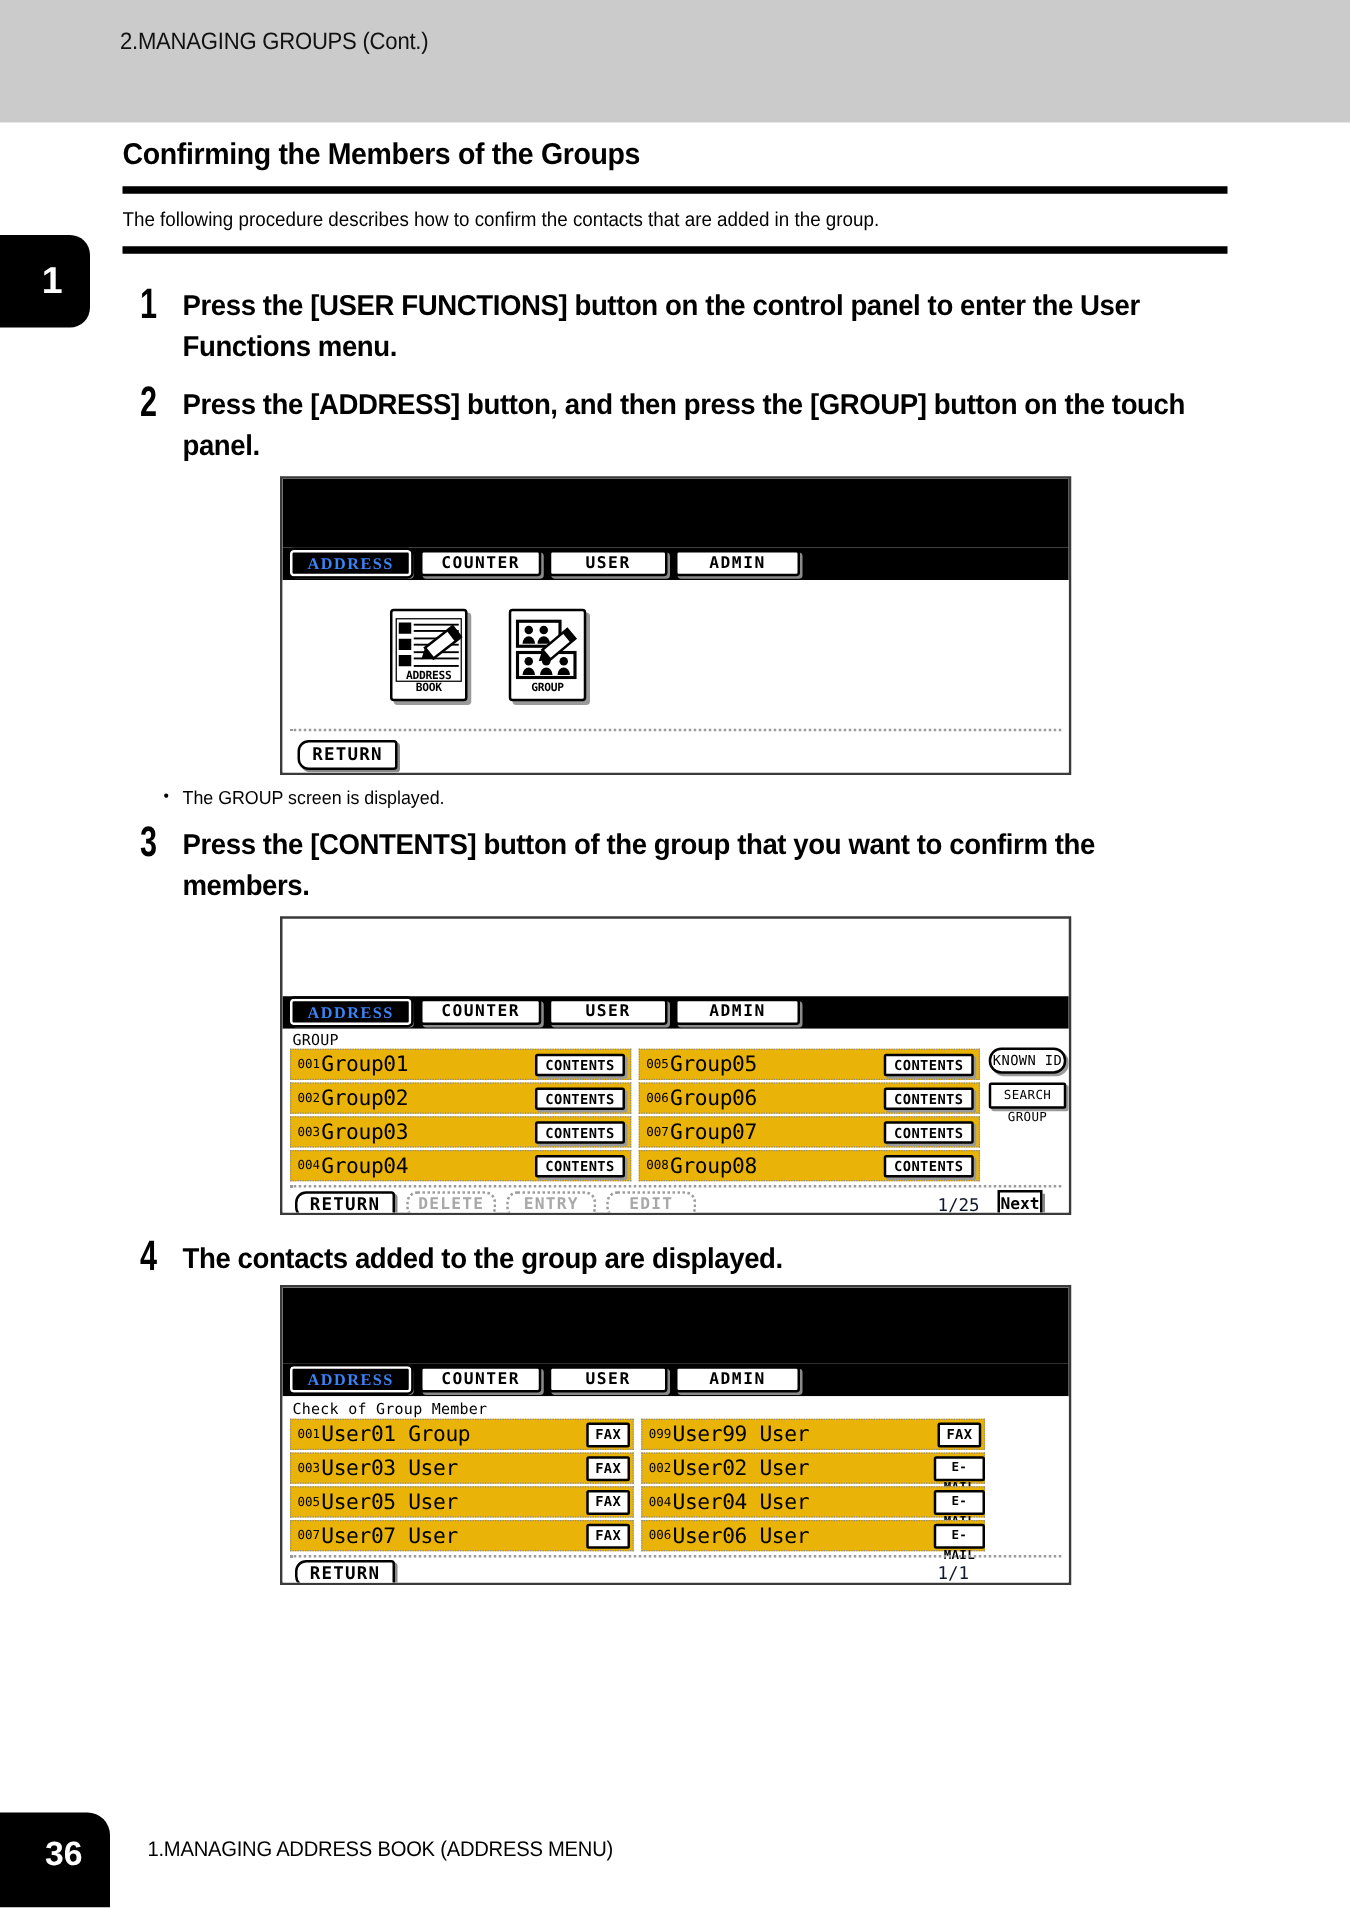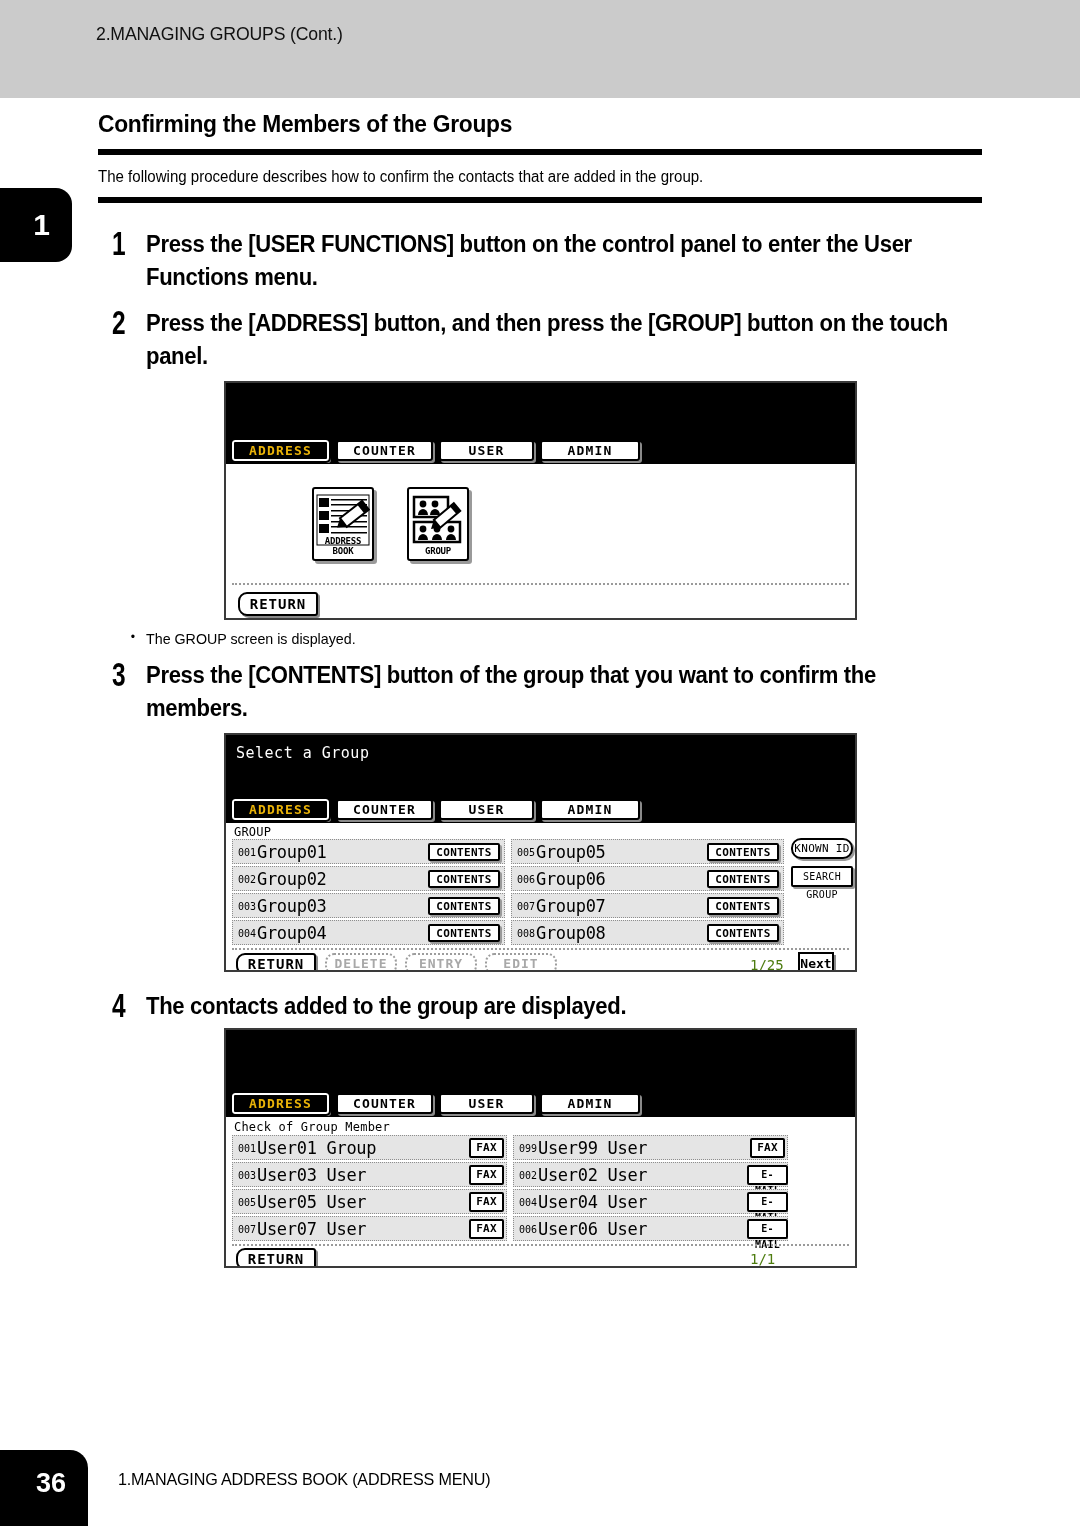--- a/index.html
+++ b/index.html
@@ -167,23 +167,24 @@
     color: #000;
     font-size: 13px;
     font-weight: bold;
     letter-spacing: 1.2px;
     text-align: center;
     line-height: 17px;
     box-shadow: 2px 2px 0 #8a8a8a;
   }
   .tab.selected {
     background: #000;
-    color: #eab308;
+    color: #3b82f6;
     border: 2px solid #fff;
     outline: 2px solid #000;
+    font-family: Liberation Serif, serif;
   }
 
   
   .lcd-body {
     position: absolute;
     left: 0;
     width: 100%;
     background: #fff;
   }
   .lcd-label {
@@ -191,21 +192,21 @@
     font-size: 12px;
     color: #000;
     letter-spacing: 0.2px;
   }
 
   
   .row {
     position: absolute;
     box-sizing: border-box;
     border: 1px dotted #8d8d8d;
-    background: #e5e5e5;
+    background: #eab308;
   }
   .row .idx {
     position: absolute;
     left: 5px; top: 50%;
     transform: translateY(-50%);
     font-size: 10px;
     color: #000;
   }
   .row .nm {
     position: absolute;
@@ -273,21 +274,21 @@
 
   .dotted-sep {
     position: absolute;
     border-top: 2px dotted #9a9a9a;
     height: 0;
   }
 
   .page-ind {
     position: absolute;
     font-size: 14px;
-    color: #4d7c0f;
+    color: #0f172a;
   }
 
   .btn-next {
     position: absolute;
     box-sizing: border-box;
     width: 36px; height: 24px;
     background: #fff;
     border: 2px solid #000;
     font-size: 13px;
     font-weight: bold;
@@ -444,23 +445,20 @@
 </div>
 
 <div class="bullet-note" style="top:630px;">The GROUP screen is displayed.</div>
 
 <div class="step" style="top:657px;">
   <div class="step-num">3</div>
   <div class="step-text">Press the [CONTENTS] button of the group that you want to confirm the members.</div>
 </div>
 
 <div class="lcd" id="screen2" style="left:224px; top:733px; width:633px; height:239px;">
-  <div class="lcd-black" style="height:62px;">
-    <div class="lcd-black-title">Select a Group</div>
-  </div>
 
   <div class="tabstrip" style="top:62px;">
     <div class="tab selected" style="left:6px; width:97px;">ADDRESS</div>
     <div class="tab" style="left:110px; width:97px;">COUNTER</div>
     <div class="tab" style="left:213px; width:95px;">USER</div>
     <div class="tab" style="left:314px; width:100px;">ADMIN</div>
   </div>
 
   <div class="lcd-body" style="top:88px; height:151px;">
     <div class="lcd-label" style="left:8px; top:2px;">GROUP</div>

